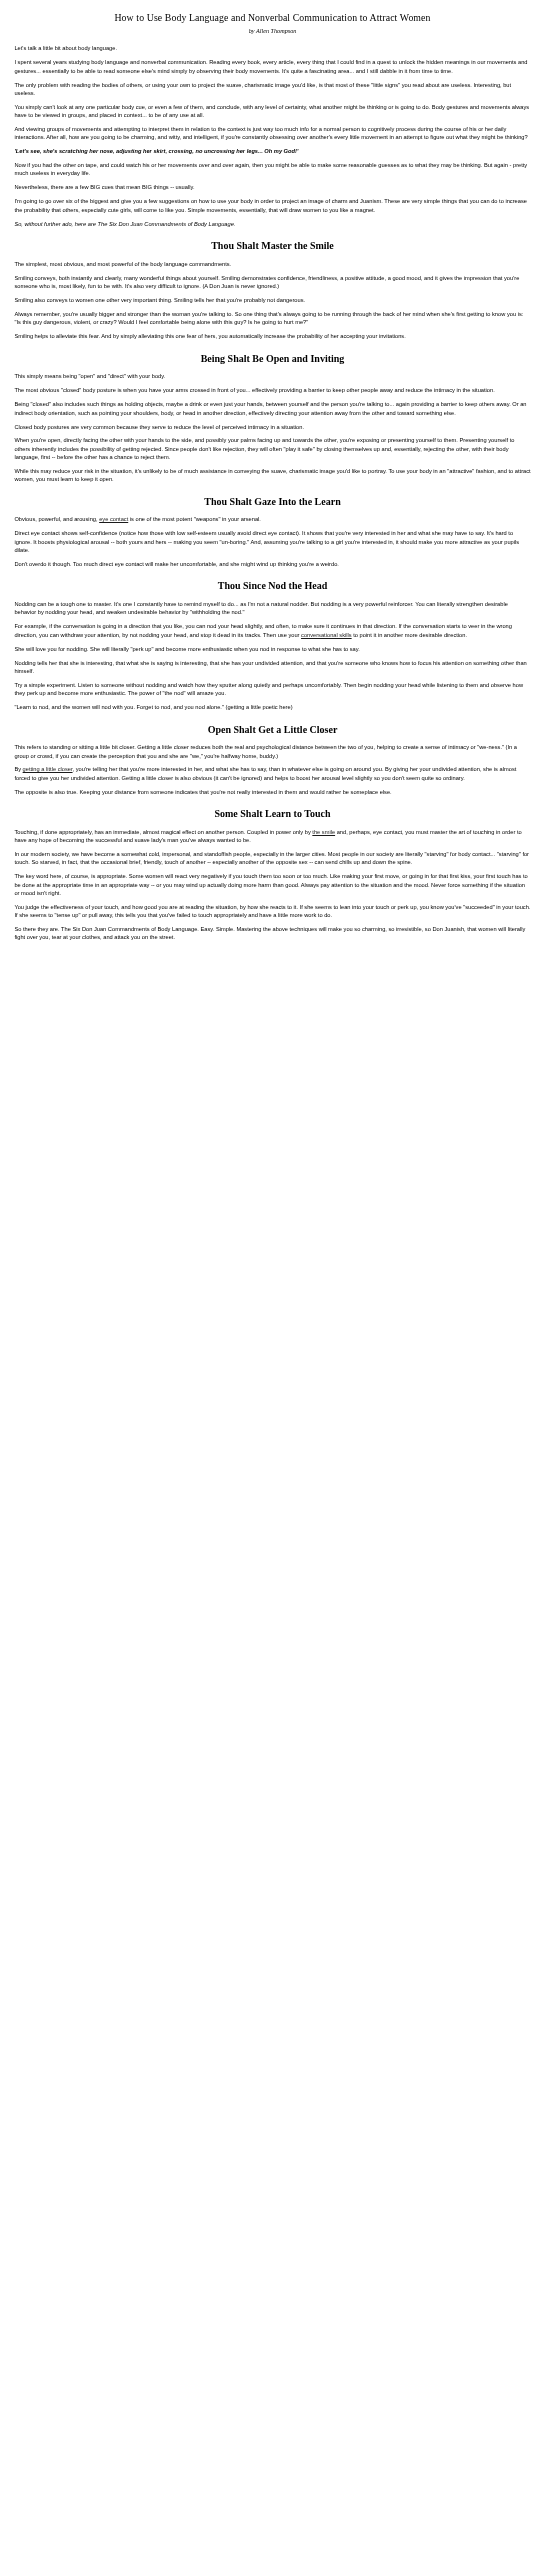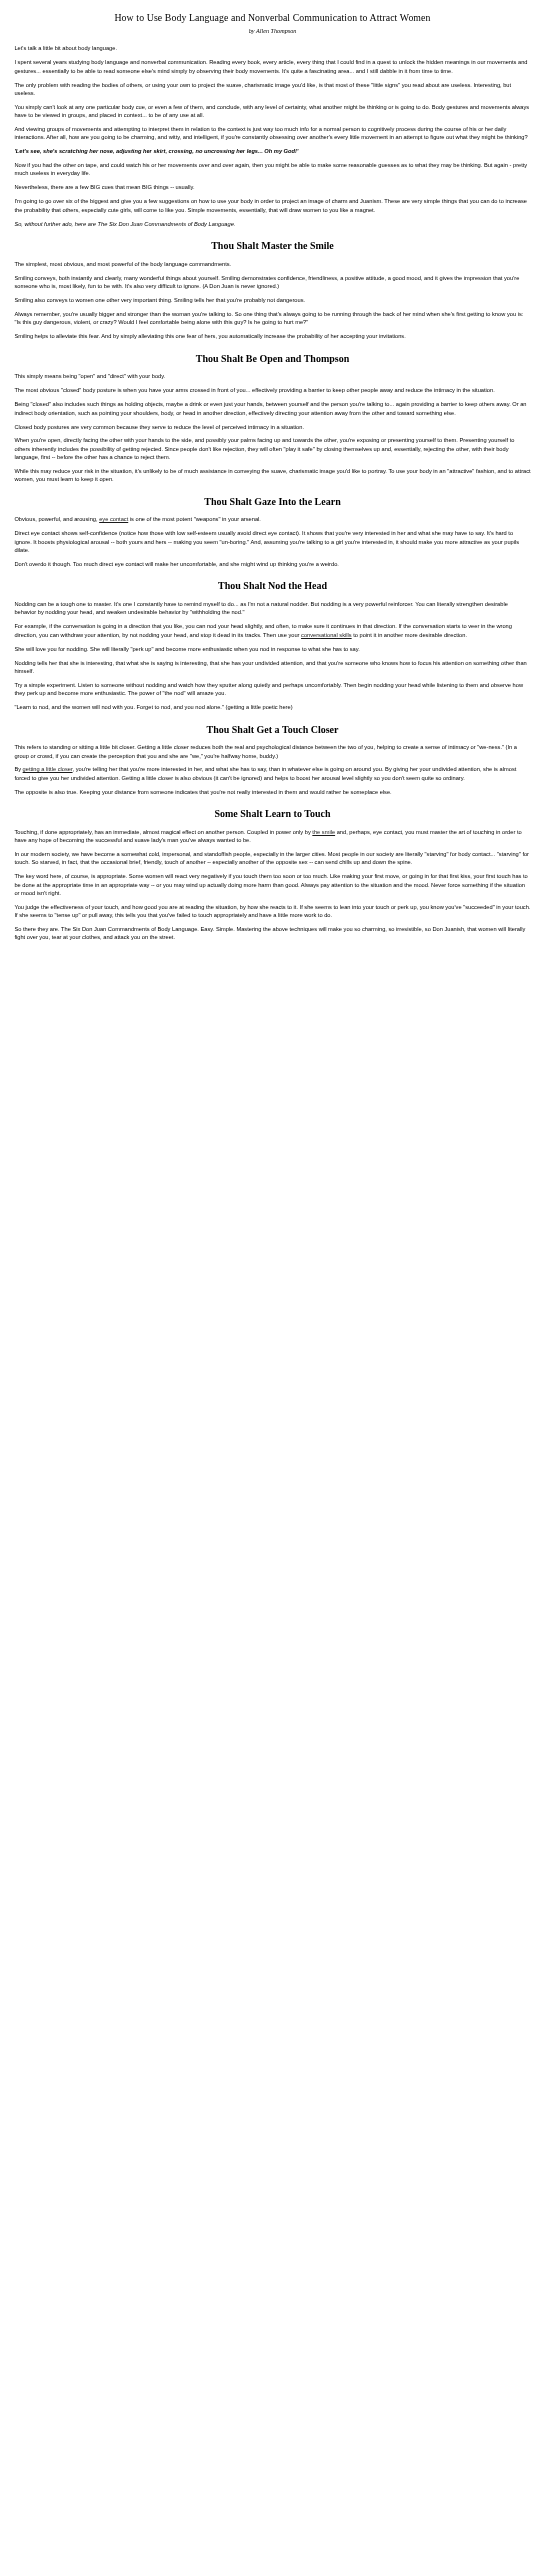--- a/index.html
+++ b/index.html
@@ -79,42 +79,42 @@
     <p>I'm going to go over six of the biggest and give you a few suggestions on how to use your body in order to project an image of charm and Juanism. These are very simple things that you can do to increase the probability that others, especially cute girls, will come to like you. Simple movements, essentially, that will draw women to you like a magnet.</p>
     <p class="em">So, without further ado, here are The Six Don Juan Commandments of Body Language.</p>
 
     <h2 class="section">Thou Shalt Master the Smile</h2>
     <p>The simplest, most obvious, and most powerful of the body language commandments.</p>
     <p>Smiling conveys, both instantly and clearly, many wonderful things about yourself. Smiling demonstrates confidence, friendliness, a positive attitude, a good mood, and it gives the impression that you're someone who is, most likely, fun to be with. It's also very difficult to ignore. (A Don Juan is never ignored.)</p>
     <p>Smiling also conveys to women one other very important thing. Smiling tells her that you're probably not dangerous.</p>
     <p>Always remember, you're usually bigger and stronger than the woman you're talking to. So one thing that's always going to be running through the back of her mind when she's first getting to know you is: "Is this guy dangerous, violent, or crazy? Would I feel comfortable being alone with this guy? Is he going to hurt me?"</p>
     <p>Smiling helps to alleviate this fear. And by simply alleviating this one fear of hers, you automatically increase the probability of her accepting your invitations.</p>
 
-    <h2 class="section">Thou Shalt Be Open and Thompson</h2>
+    <h2 class="section">Being Shalt Be Open and Inviting</h2>
     <p>This simply means being "open" and "direct" with your body.</p>
     <p>The most obvious "closed" body posture is when you have your arms crossed in front of you... effectively providing a barrier to keep other people away and reduce the intimacy in the situation.</p>
     <p>Being "closed" also includes such things as holding objects, maybe a drink or even just your hands, between yourself and the person you're talking to... again providing a barrier to keep others away. Or an indirect body orientation, such as pointing your shoulders, body, or head in another direction, effectively directing your attention away from the other and toward something else.</p>
     <p>Closed body postures are very common because they serve to reduce the level of perceived intimacy in a situation.</p>
     <p>When you're open, directly facing the other with your hands to the side, and possibly your palms facing up and towards the other, you're exposing or presenting yourself to them. Presenting yourself to others inherently includes the possibility of getting rejected. Since people don't like rejection, they will often "play it safe" by closing themselves up and, essentially, rejecting the other, with their body language, first -- before the other has a chance to reject them.</p>
     <p>While this may reduce your risk in the situation, it's unlikely to be of much assistance in conveying the suave, charismatic image you'd like to portray. To use your body in an "attractive" fashion, and to attract women, you must learn to keep it open.</p>
 
     <h2 class="section">Thou Shalt Gaze Into the Learn</h2>
     <p>Obvious, powerful, and arousing, <a class="inline-link" href="#">eye contact</a> is one of the most potent "weapons" in your arsenal.</p>
     <p>Direct eye contact shows self-confidence (notice how those with low self-esteem usually avoid direct eye contact). It shows that you're very interested in her and what she may have to say. It's hard to ignore. It boosts physiological arousal -- both yours and hers -- making you seem "un-boring." And, assuming you're talking to a girl you're interested in, it should make you more attractive as your pupils dilate.</p>
     <p>Don't overdo it though. Too much direct eye contact will make her uncomfortable, and she might wind up thinking you're a weirdo.</p>
 
-    <h2 class="section">Thou Shalt Nod the Head</h2>
+    <h2 class="section">Thou Since Nod the Head</h2>
     <p>Nodding can be a tough one to master. It's one I constantly have to remind myself to do... as I'm not a natural nodder. But nodding is a very powerful reinforcer. You can literally strengthen desirable behavior by nodding your head, and weaken undesirable behavior by "withholding the nod."</p>
     <p>For example, if the conversation is going in a direction that you like, you can nod your head slightly, and often, to make sure it continues in that direction. If the conversation starts to veer in the wrong direction, you can withdraw your attention, by not nodding your head, and stop it dead in its tracks. Then use your <a class="inline-link" href="#">conversational skills</a> to point it in another more desirable direction.</p>
     <p>She will love you for nodding. She will literally "perk up" and become more enthusiastic when you nod in response to what she has to say.</p>
     <p>Nodding tells her that she is interesting, that what she is saying is interesting, that she has your undivided attention, and that you're someone who knows how to focus his attention on something other than himself.</p>
     <p>Try a simple experiment. Listen to someone without nodding and watch how they sputter along quietly and perhaps uncomfortably. Then begin nodding your head while listening to them and observe how they perk up and become more enthusiastic. The power of "the nod" will amaze you.</p>
     <p>"Learn to nod, and the women will nod with you. Forget to nod, and you nod alone." (getting a little poetic here)</p>
 
-    <h2 class="section">Thou Shalt Get a Touch Closer</h2>
+    <h2 class="section">Open Shalt Get a Little Closer</h2>
     <p>This refers to standing or sitting a little bit closer. Getting a little closer reduces both the real and psychological distance between the two of you, helping to create a sense of intimacy or "we-ness." (In a group or crowd, if you can create the perception that you and she are "we," you're halfway home, buddy.)</p>
     <p>By <a class="inline-link" href="#">getting a little closer</a>, you're telling her that you're more interested in her, and what she has to say, than in whatever else is going on around you. By giving her your undivided attention, she is almost forced to give you her undivided attention. Getting a little closer is also obvious (it can't be ignored) and helps to boost her arousal level slightly so you don't seem quite so ordinary.</p>
     <p>The opposite is also true. Keeping your distance from someone indicates that you're not really interested in them and would rather be someplace else.</p>
 
     <h2 class="section">Some Shalt Learn to Touch</h2>
     <p>Touching, if done appropriately, has an immediate, almost magical effect on another person. Coupled in power only by <a class="inline-link" href="#">the smile</a> and, perhaps, eye contact, you must master the art of touching in order to have any hope of becoming the successful and suave lady's man you've always wanted to be.</p>
     <p>In our modern society, we have become a somewhat cold, impersonal, and standoffish people, especially in the larger cities. Most people in our society are literally "starving" for body contact... "starving" for touch. So starved, in fact, that the occasional brief, friendly, touch of another -- especially another of the opposite sex -- can send chills up and down the spine.</p>
     <p>The key word here, of course, is appropriate. Some women will react very negatively if you touch them too soon or too much. Like making your first move, or going in for that first kiss, your first touch has to be done at the appropriate time in an appropriate way -- or you may wind up actually doing more harm than good. Always pay attention to the situation and the mood. Never force something if the situation or mood isn't right.</p>
     <p>You judge the effectiveness of your touch, and how good you are at reading the situation, by how she reacts to it. If she seems to lean into your touch or perk up, you know you've "succeeded" in your touch. If she seems to "tense up" or pull away, this tells you that you've failed to touch appropriately and have a little more work to do.</p>
 

